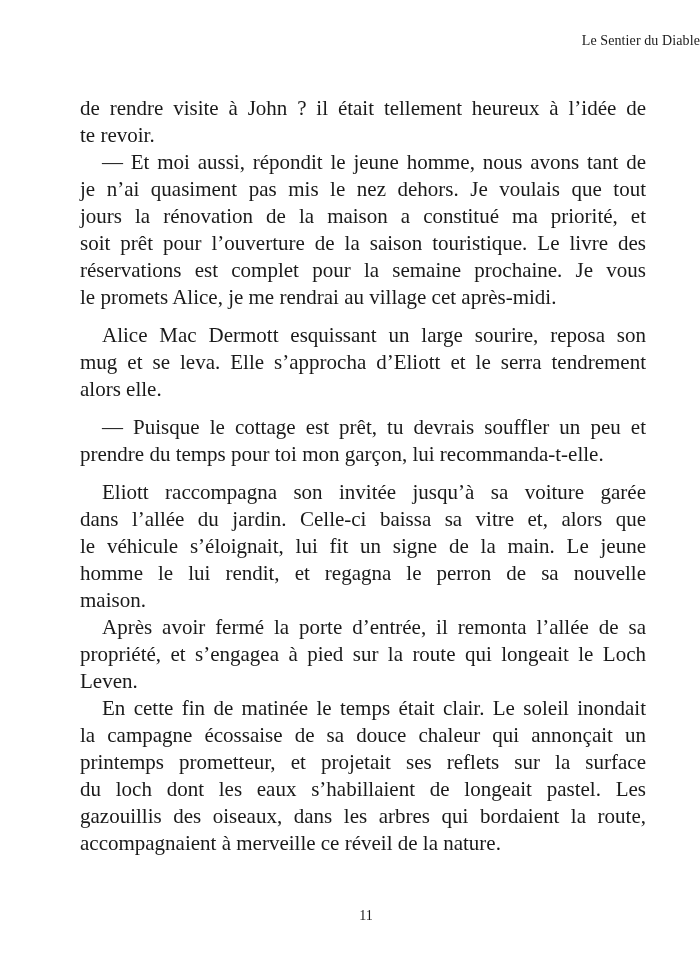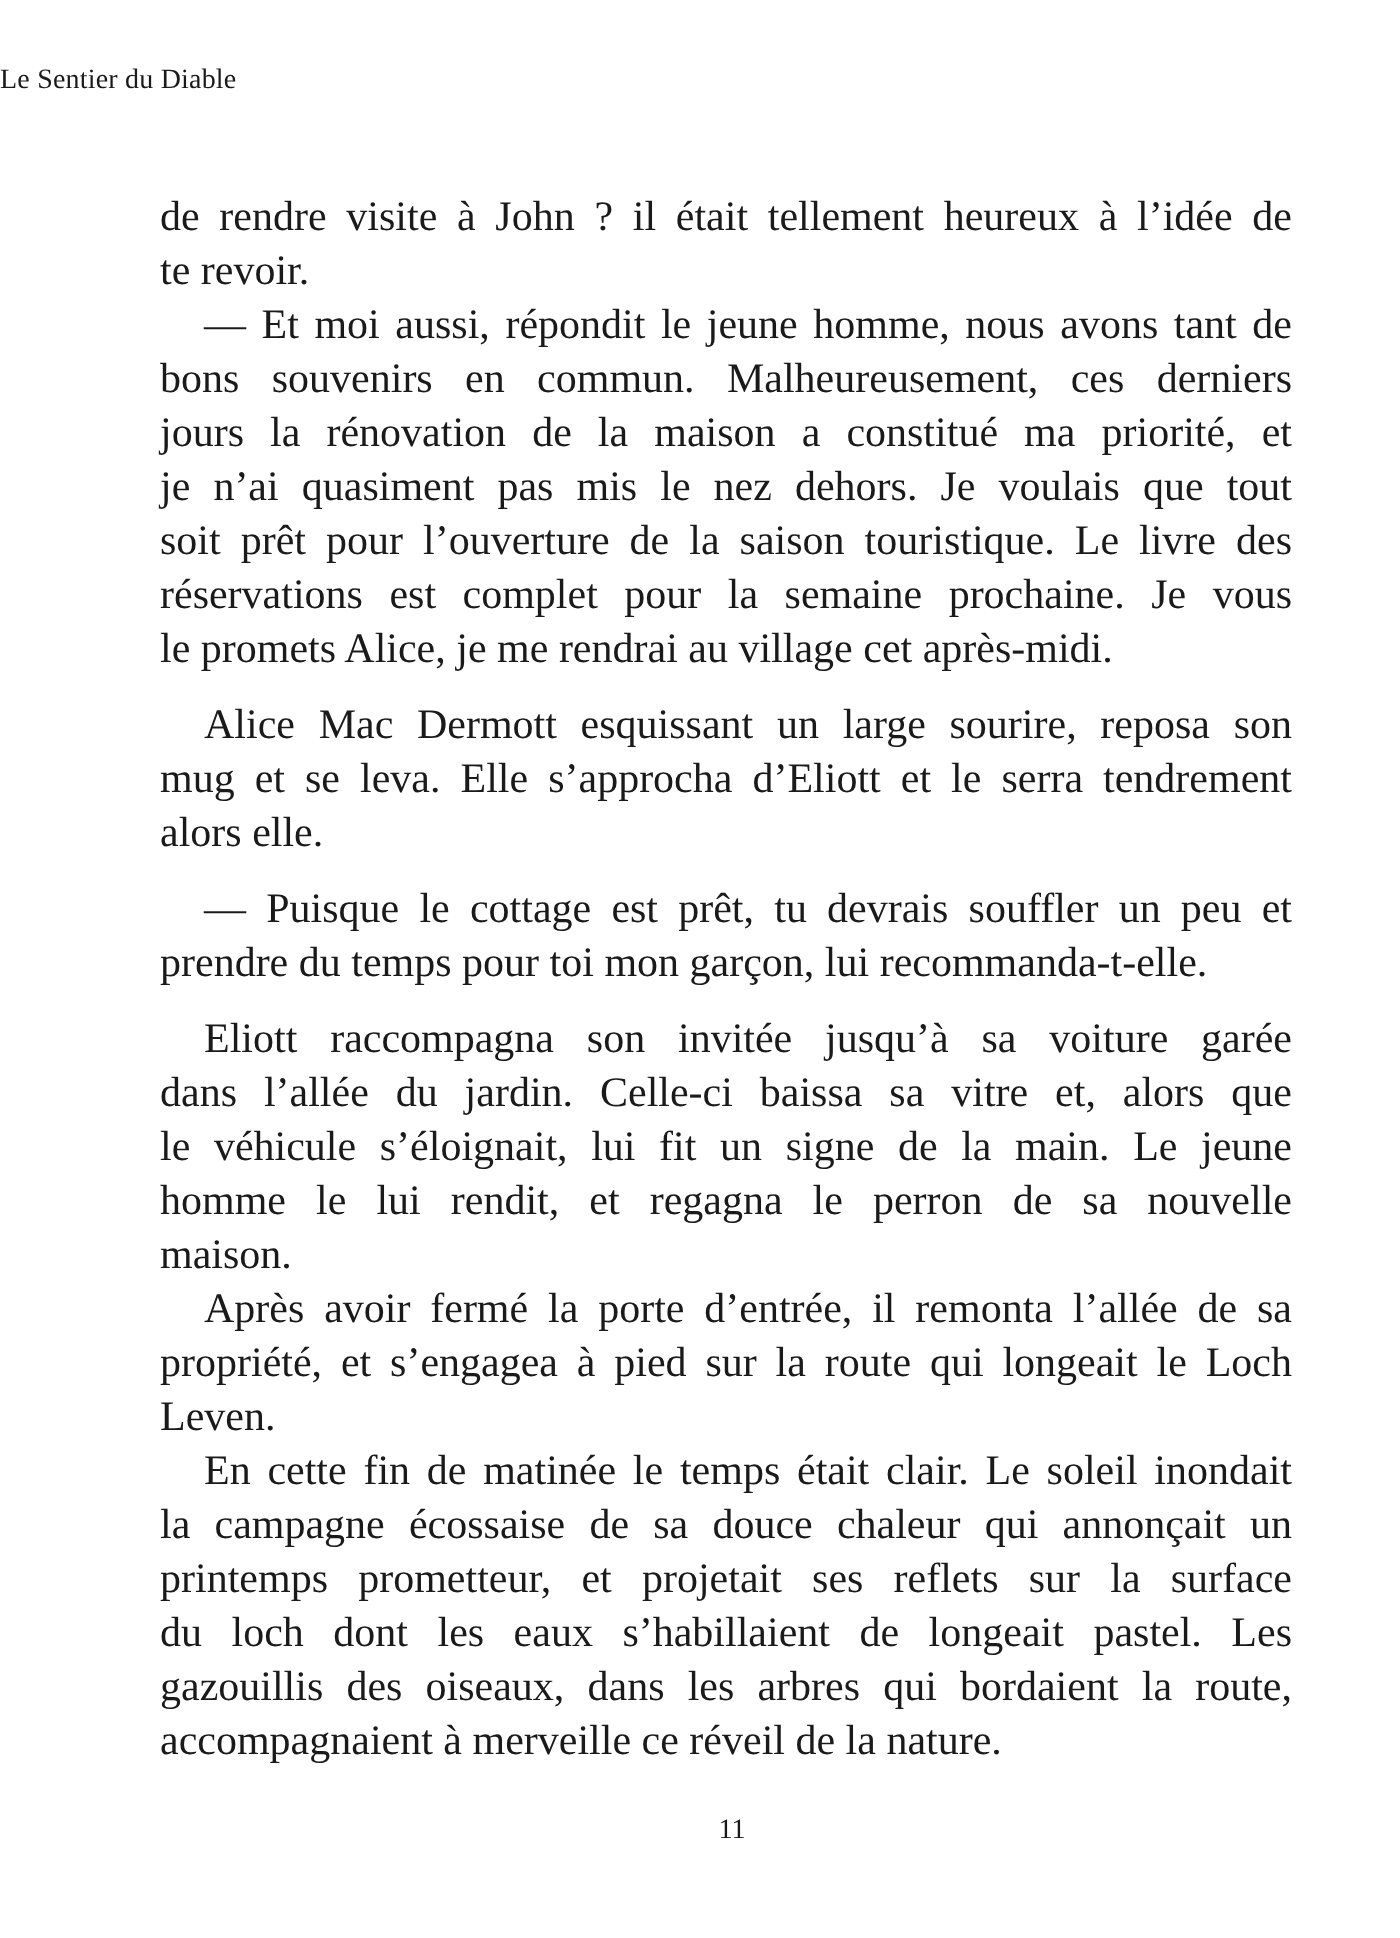--- a/index.html
+++ b/index.html
@@ -13,21 +13,21 @@
       position: relative;
       overflow: hidden;
       font-family: "Liberation Serif", "DejaVu Serif", serif;
       color: #1a1a1a;
     }
     .running-header {
       position: absolute;
       top: 33px;
       left: 0;
       width: 700px;
-      text-align: left;
+      text-align: right;
       font-size: 14px;
       letter-spacing: 0.1px;
     }
     .text-block {
       position: absolute;
       left: 80px;
       top: 95px;
       width: 566px;
       font-size: 21px;
       line-height: 27px;
@@ -69,23 +69,22 @@
 
 <div class="text-block">
 
   <div class="para">
     <span class="line">de rendre visite à John ? il était tellement heureux à l’idée de</span>
     <span class="line last">te revoir.</span>
   </div>
 
   <div class="para">
     <span class="line indent">— Et moi aussi, répondit le jeune homme, nous avons tant de</span>
-    <span class="line">bons souvenirs en commun. Malheureusement, ces derniers</span>
+    <span class="line">je n’ai quasiment pas mis le nez dehors. Je voulais que tout</span>
     <span class="line">jours la rénovation de la maison a constitué ma priorité, et</span>
-    <span class="line">je n’ai quasiment pas mis le nez dehors. Je voulais que tout</span>
     <span class="line">soit prêt pour l’ouverture de la saison touristique. Le livre des</span>
     <span class="line">réservations est complet pour la semaine prochaine. Je vous</span>
     <span class="line last">le promets Alice, je me rendrai au village cet après-midi.</span>
   </div>
 
   <div class="gap"></div>
 
   <div class="para">
     <span class="line indent">Alice Mac Dermott esquissant un large sourire, reposa son</span>
     <span class="line">mug et se leva. Elle s’approcha d’Eliott et le serra tendrement</span>

